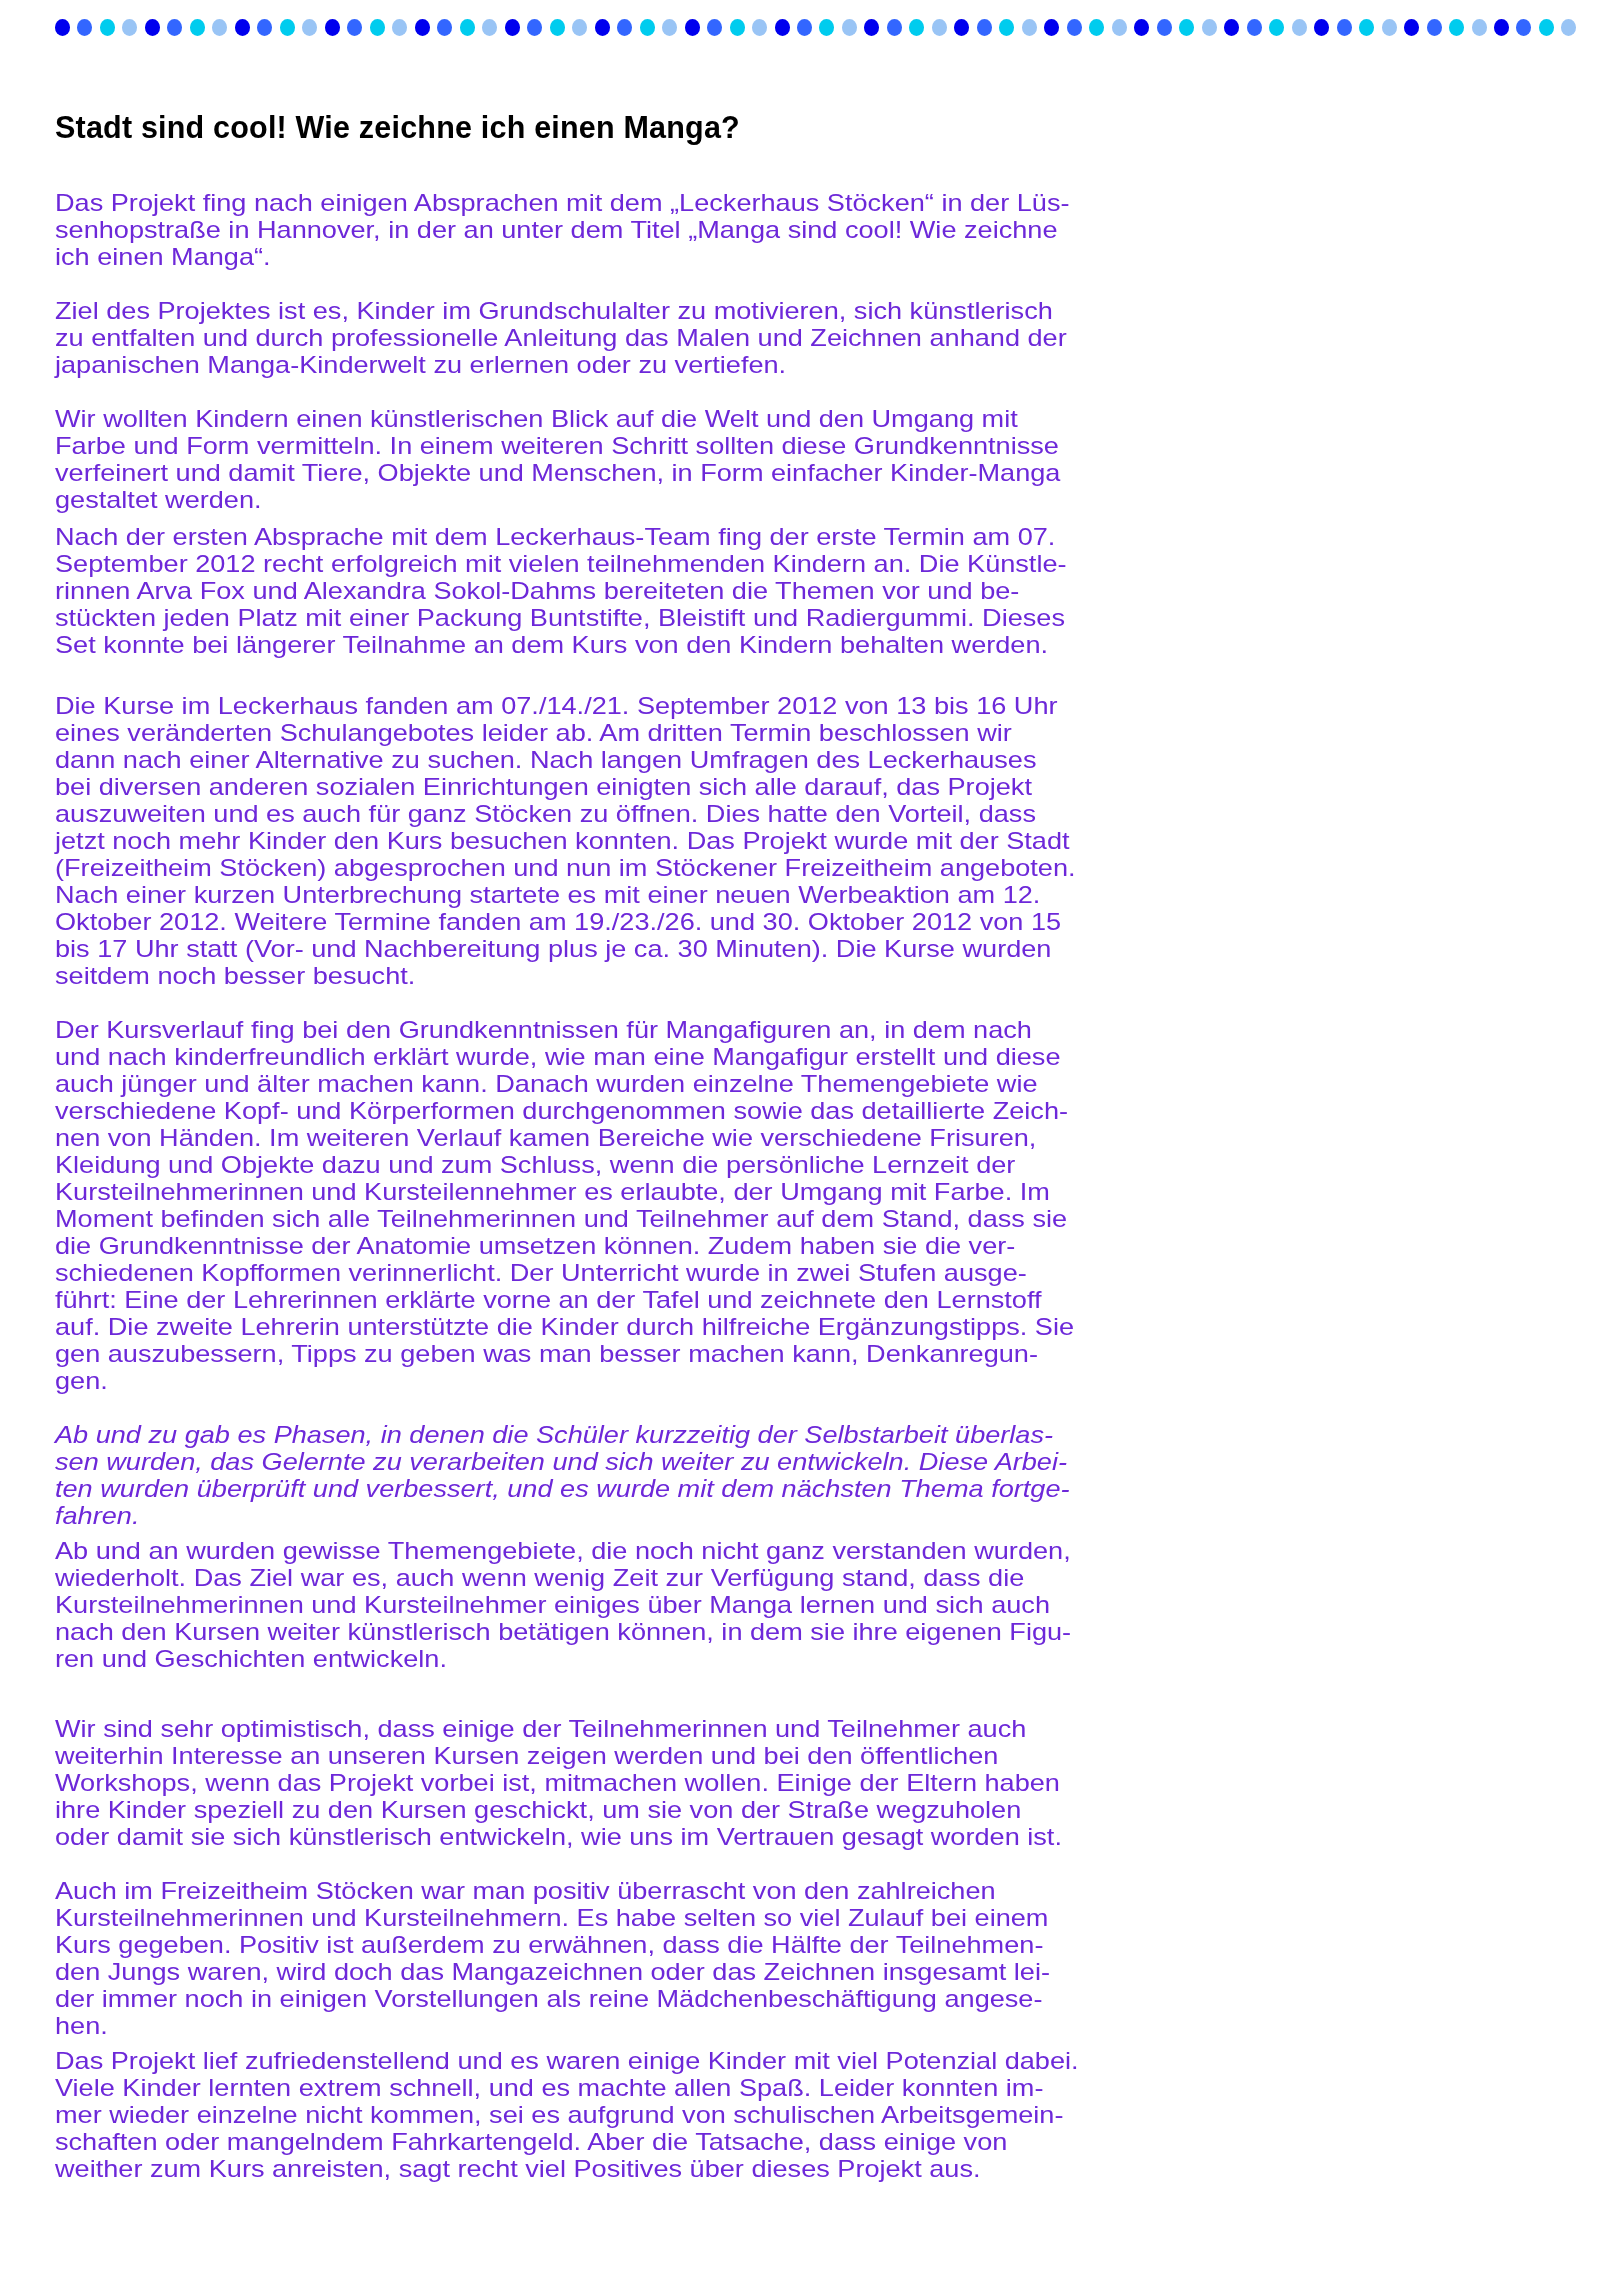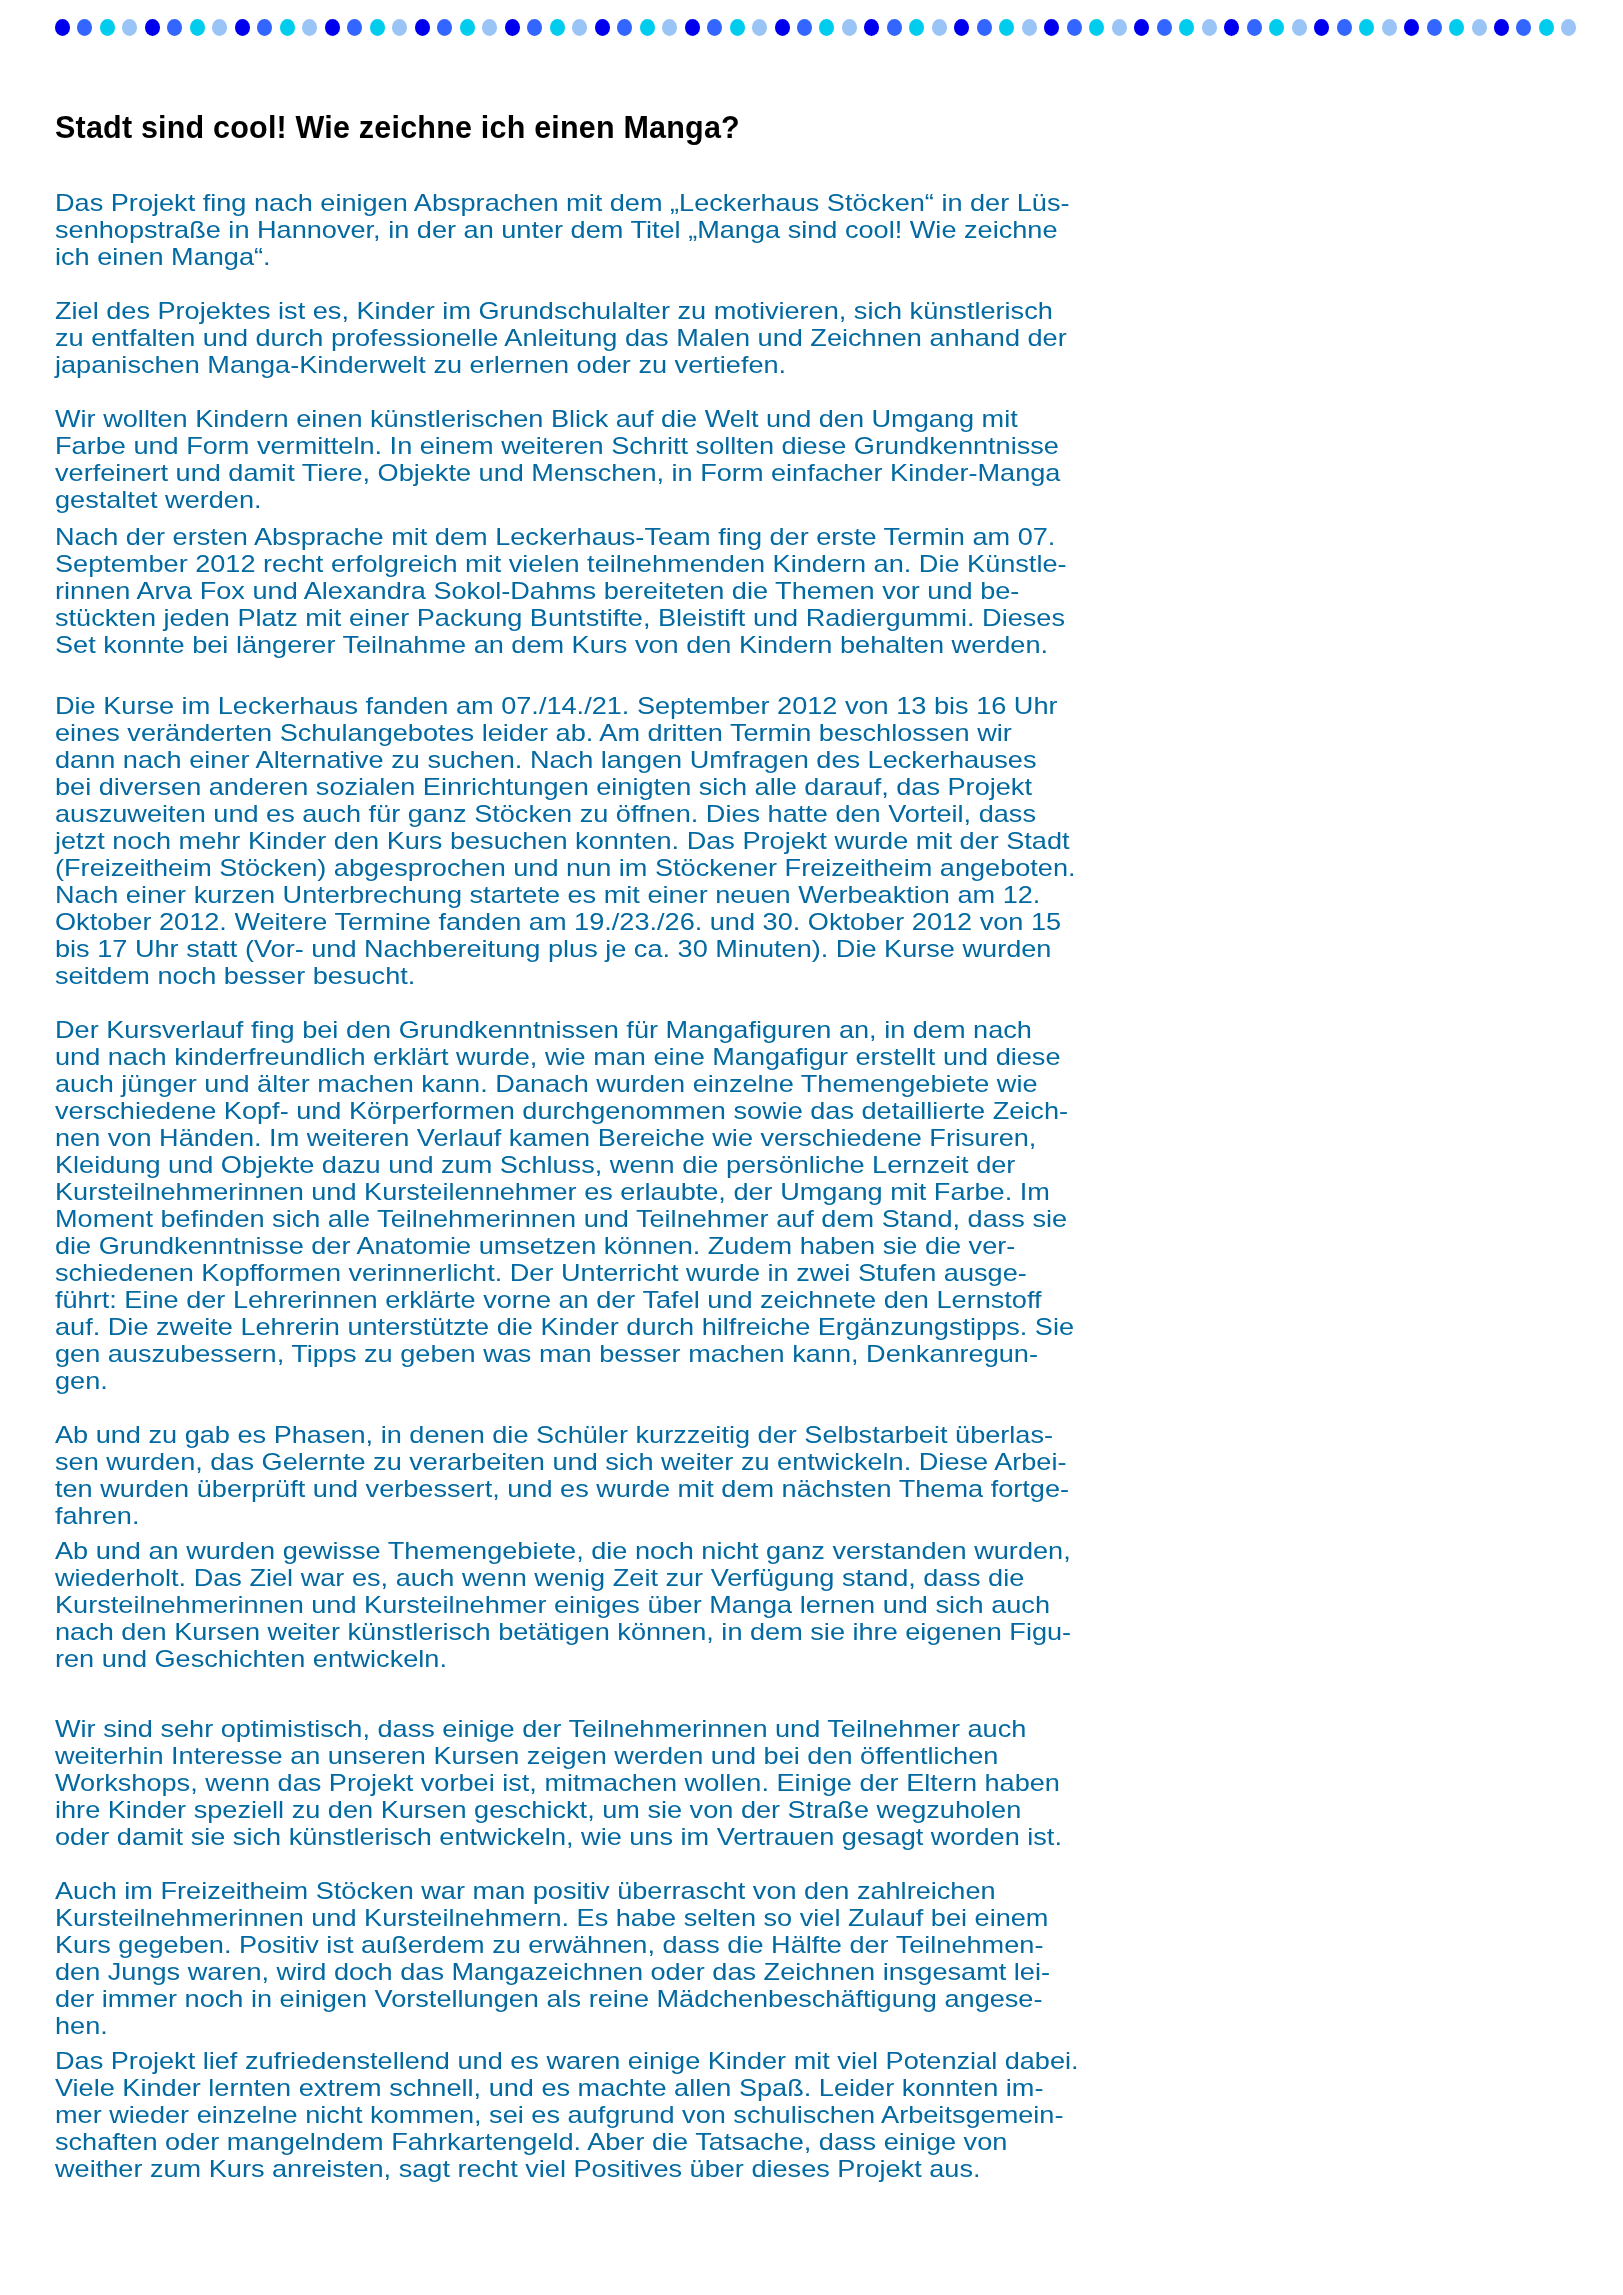--- a/index.html
+++ b/index.html
@@ -1,20 +1,20 @@
 <!DOCTYPE html>
 <html style="font-size:7.4px"><head>
 <meta charset="utf-8">
 <style>
   html, body { margin: 0; padding: 0; background: #ffffff; }
   body { width: 1623px; height: 2295px; position: relative; overflow: hidden; }
   .dots { position: absolute; left: 55px; top: 18.5px; width: 1522px; height: 18.5px; display: flex; justify-content: space-between; align-items: center; }
   .dot { width: 15px; height: 16.7px; border-radius: 50%; flex: 0 0 auto; }
   .title { position: absolute; left: 55px; top: 110px; margin: 0; font-family: "Liberation Sans", sans-serif; font-weight: bold; font-size: 30.5px; color: #000; letter-spacing: 0.2px; }
-  .body { position: absolute; left: 55px; top: 189px; width: 1536px; font-family: "Liberation Sans", sans-serif; font-size: 24px; line-height: 27px; color: #0369a1; }
+  .body { position: absolute; left: 55px; top: 189px; width: 1536px; font-family: "Liberation Sans", sans-serif; font-size: 24px; line-height: 27px; color: #6d28d9; }
   .body p { margin: 0; text-align: left; transform-origin: left top; }
   .sx { display: inline-block; transform: scaleX(1.13); transform-origin: left top; white-space: pre; }
   .line { display: block; white-space: nowrap; }
 </style>
 </head>
 <body>
 
 <div class="dots" id="dots">
     <span class="dot" style="background: rgb(0, 0, 238);"></span>
     <span class="dot" style="background: rgb(51, 102, 255);"></span>
@@ -134,21 +134,21 @@
       <span class="line"><span class="sx">Kleidung und Objekte dazu und zum Schluss, wenn die persönliche Lernzeit der</span></span>
       <span class="line"><span class="sx">Kursteilnehmerinnen und Kursteilennehmer es erlaubte, der Umgang mit Farbe. Im</span></span>
       <span class="line"><span class="sx">Moment befinden sich alle Teilnehmerinnen und Teilnehmer auf dem Stand, dass sie</span></span>
       <span class="line"><span class="sx">die Grundkenntnisse der Anatomie umsetzen können. Zudem haben sie die ver-</span></span>
       <span class="line"><span class="sx">schiedenen Kopfformen verinnerlicht. Der Unterricht wurde in zwei Stufen ausge-</span></span>
       <span class="line"><span class="sx">führt: Eine der Lehrerinnen erklärte vorne an der Tafel und zeichnete den Lernstoff</span></span>
       <span class="line"><span class="sx">auf. Die zweite Lehrerin unterstützte die Kinder durch hilfreiche Ergänzungstipps. Sie</span></span>
       <span class="line"><span class="sx">gen auszubessern, Tipps zu geben was man besser machen kann, Denkanregun-</span></span>
       <span class="line"><span class="sx">gen.</span></span>
     </p>
-    <p style="margin-bottom: 8px;">
+    <p style="margin-bottom: 8px; font-style: italic;">
       <span class="line"><span class="sx">Ab und zu gab es Phasen, in denen die Schüler kurzzeitig der Selbstarbeit überlas-</span></span>
       <span class="line"><span class="sx">sen wurden, das Gelernte zu verarbeiten und sich weiter zu entwickeln. Diese Arbei-</span></span>
       <span class="line"><span class="sx">ten wurden überprüft und verbessert, und es wurde mit dem nächsten Thema fortge-</span></span>
       <span class="line"><span class="sx">fahren.</span></span>
     </p>
     <p style="margin-bottom: 43px; text-decoration: underline;">
       <span class="line"><span class="sx">Ab und an wurden gewisse Themengebiete, die noch nicht ganz verstanden wurden,</span></span>
       <span class="line"><span class="sx">wiederholt. Das Ziel war es, auch wenn wenig Zeit zur Verfügung stand, dass die</span></span>
       <span class="line"><span class="sx">Kursteilnehmerinnen und Kursteilnehmer einiges über Manga lernen und sich auch</span></span>
       <span class="line"><span class="sx">nach den Kursen weiter künstlerisch betätigen können, in dem sie ihre eigenen Figu-</span></span>

